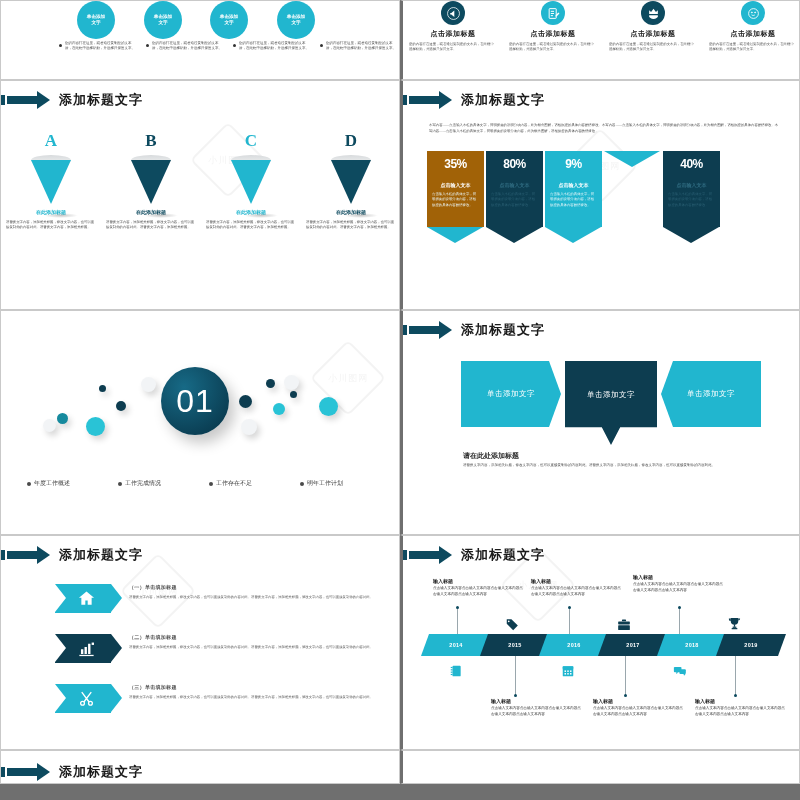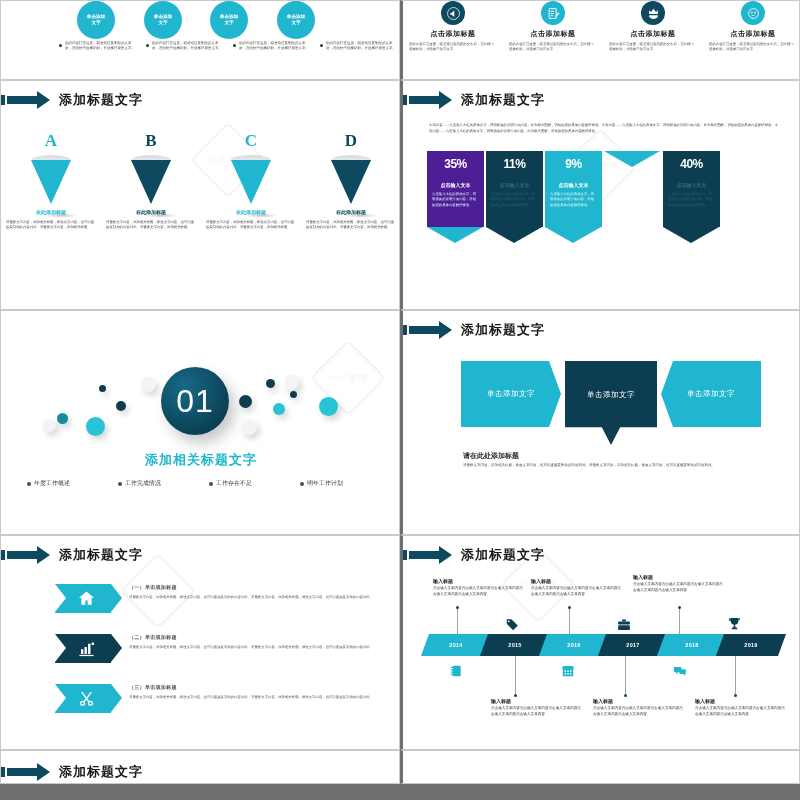--- a/index.html
+++ b/index.html
@@ -332,33 +332,33 @@
           <div class="arr-stub"></div>
             <div class="arr-bar"></div>
             <div class="arr-head"></div>
         </div>
         <div class="hdr-title">添加标题文字</div>
       </div>
       <div class="lead">本写内容……点击输入本栏的具体文字，简明扼要的说明分项内容，此为概念图解，请根据您的具体内容酌情修改。本写内容……点击输入本栏的具体文字，简明扼要的说明分项内容，此为概念图解，请根据您的具体内容酌情修改。本写内容……点击输入本栏的具体文字，简明扼要的说明分项内容，此为概念图解，请根据您的具体内容酌情修改。</div>
 
       <div class="banners">
         <div class="banner">
-          <div class="fill" style="background:#4c1d95">
+          <div class="fill" style="background:#a16207">
             <div class="body">
               <div class="pct">35%</div>
               <div class="sub">点击输入文本</div>
               <div class="det">点击输入本栏的具体文字，简明扼要的说明分项内容，请根据您的具体内容酌情修改。</div>
             </div>
           </div>
           <div class="tip" style="border-top:16px solid #21b6cf"></div>
         </div>
         <div class="banner">
           <div class="fill" style="background:#0d3d50">
             <div class="body">
-              <div class="pct">11%</div>
+              <div class="pct">80%</div>
               <div class="sub" style="color:#2f6b80">点击输入文本</div>
               <div class="det" style="color:#2a5f73">点击输入本栏的具体文字，简明扼要的说明分项内容，请根据您的具体内容酌情修改。</div>
             </div>
           </div>
           <div class="tip" style="border-top:16px solid #0d3d50"></div>
         </div>
         <div class="banner">
           <div class="fill" style="background:#21b6cf">
             <div class="body">
               <div class="pct">9%</div>
@@ -402,21 +402,20 @@
         <span>01</span>
       </div>
       <div class="bub" style="left:238px;top:84px;width:13px;height:13px;background:#0d3d50"></div>
       <div class="bub" style="left:240px;top:108px;width:16px;height:16px;background:#f2f4f6"></div>
       <div class="bub" style="left:265px;top:68px;width:9px;height:9px;background:#0d3d50"></div>
       <div class="bub" style="left:272px;top:92px;width:12px;height:12px;background:#29c3d6"></div>
       <div class="bub" style="left:283px;top:64px;width:15px;height:15px;background:#f2f4f6"></div>
       <div class="bub" style="left:289px;top:80px;width:7px;height:7px;background:#0d3d50"></div>
       <div class="bub" style="left:318px;top:86px;width:19px;height:19px;background:#29c3d6"></div>
 
-      <div class="s5title">添加相关标题文字</div>
       <div class="s5bul">
         <div class="s5item">
             <i></i>
             <span>年度工作概述</span>
           </div>
         <div class="s5item">
             <i></i>
             <span>工作完成情况</span>
           </div>
         <div class="s5item">

